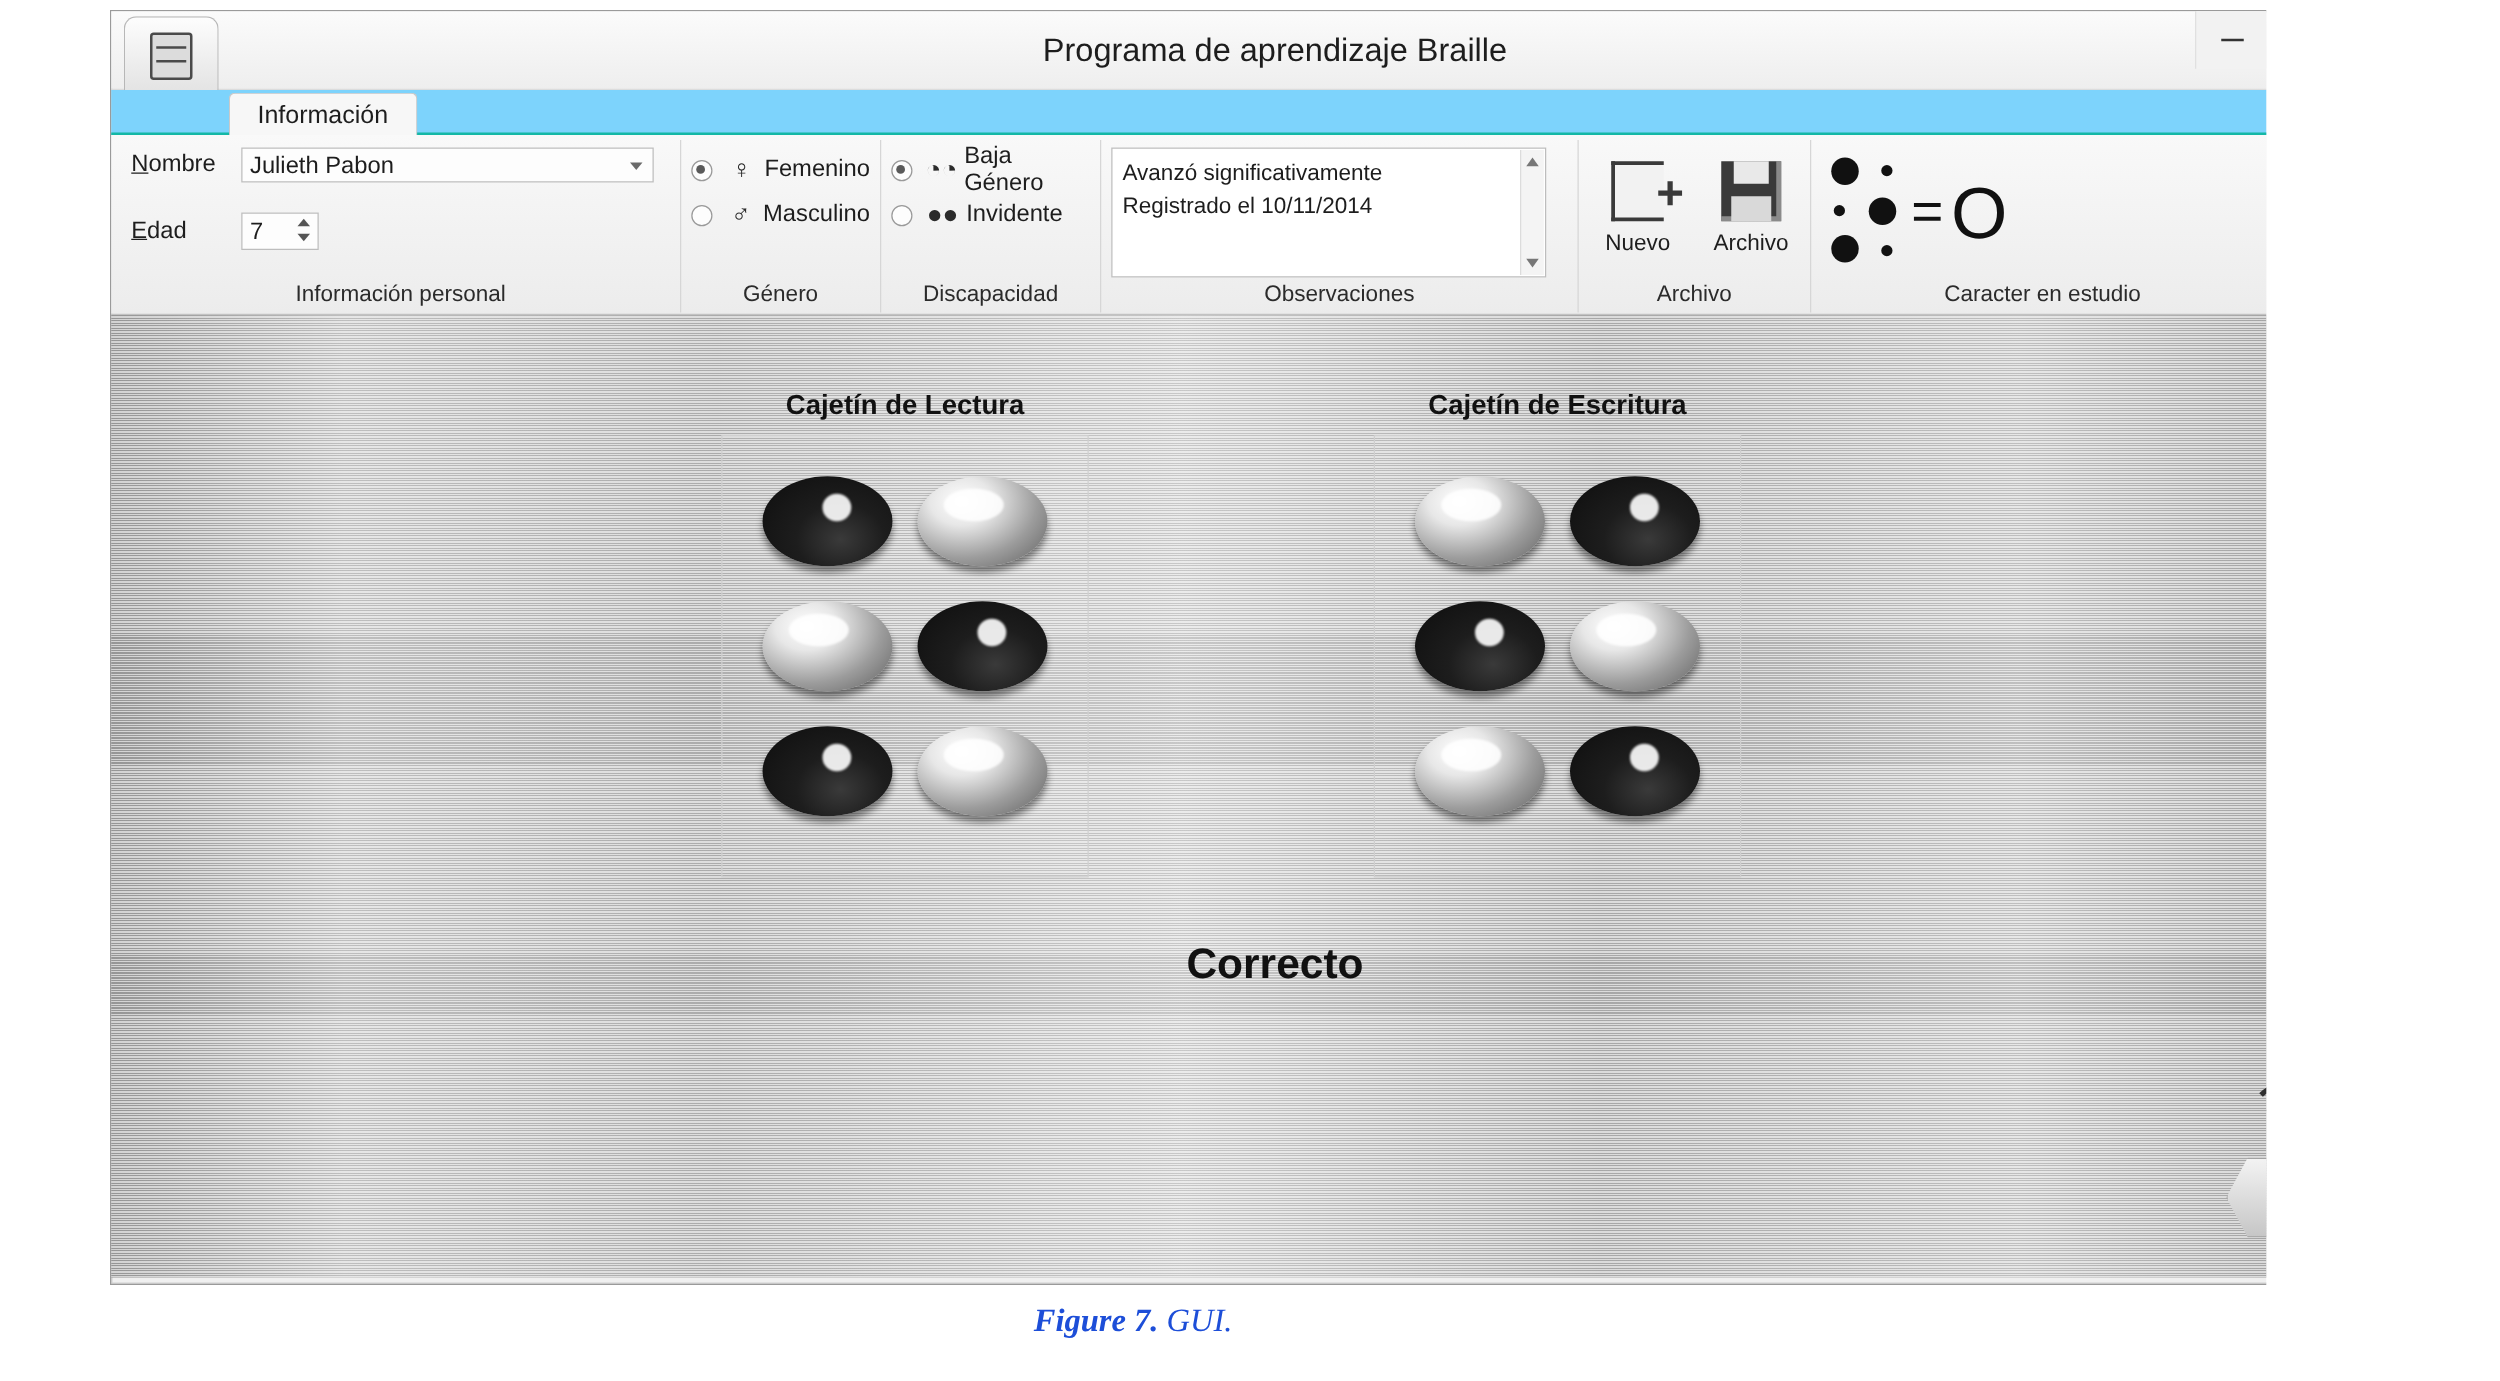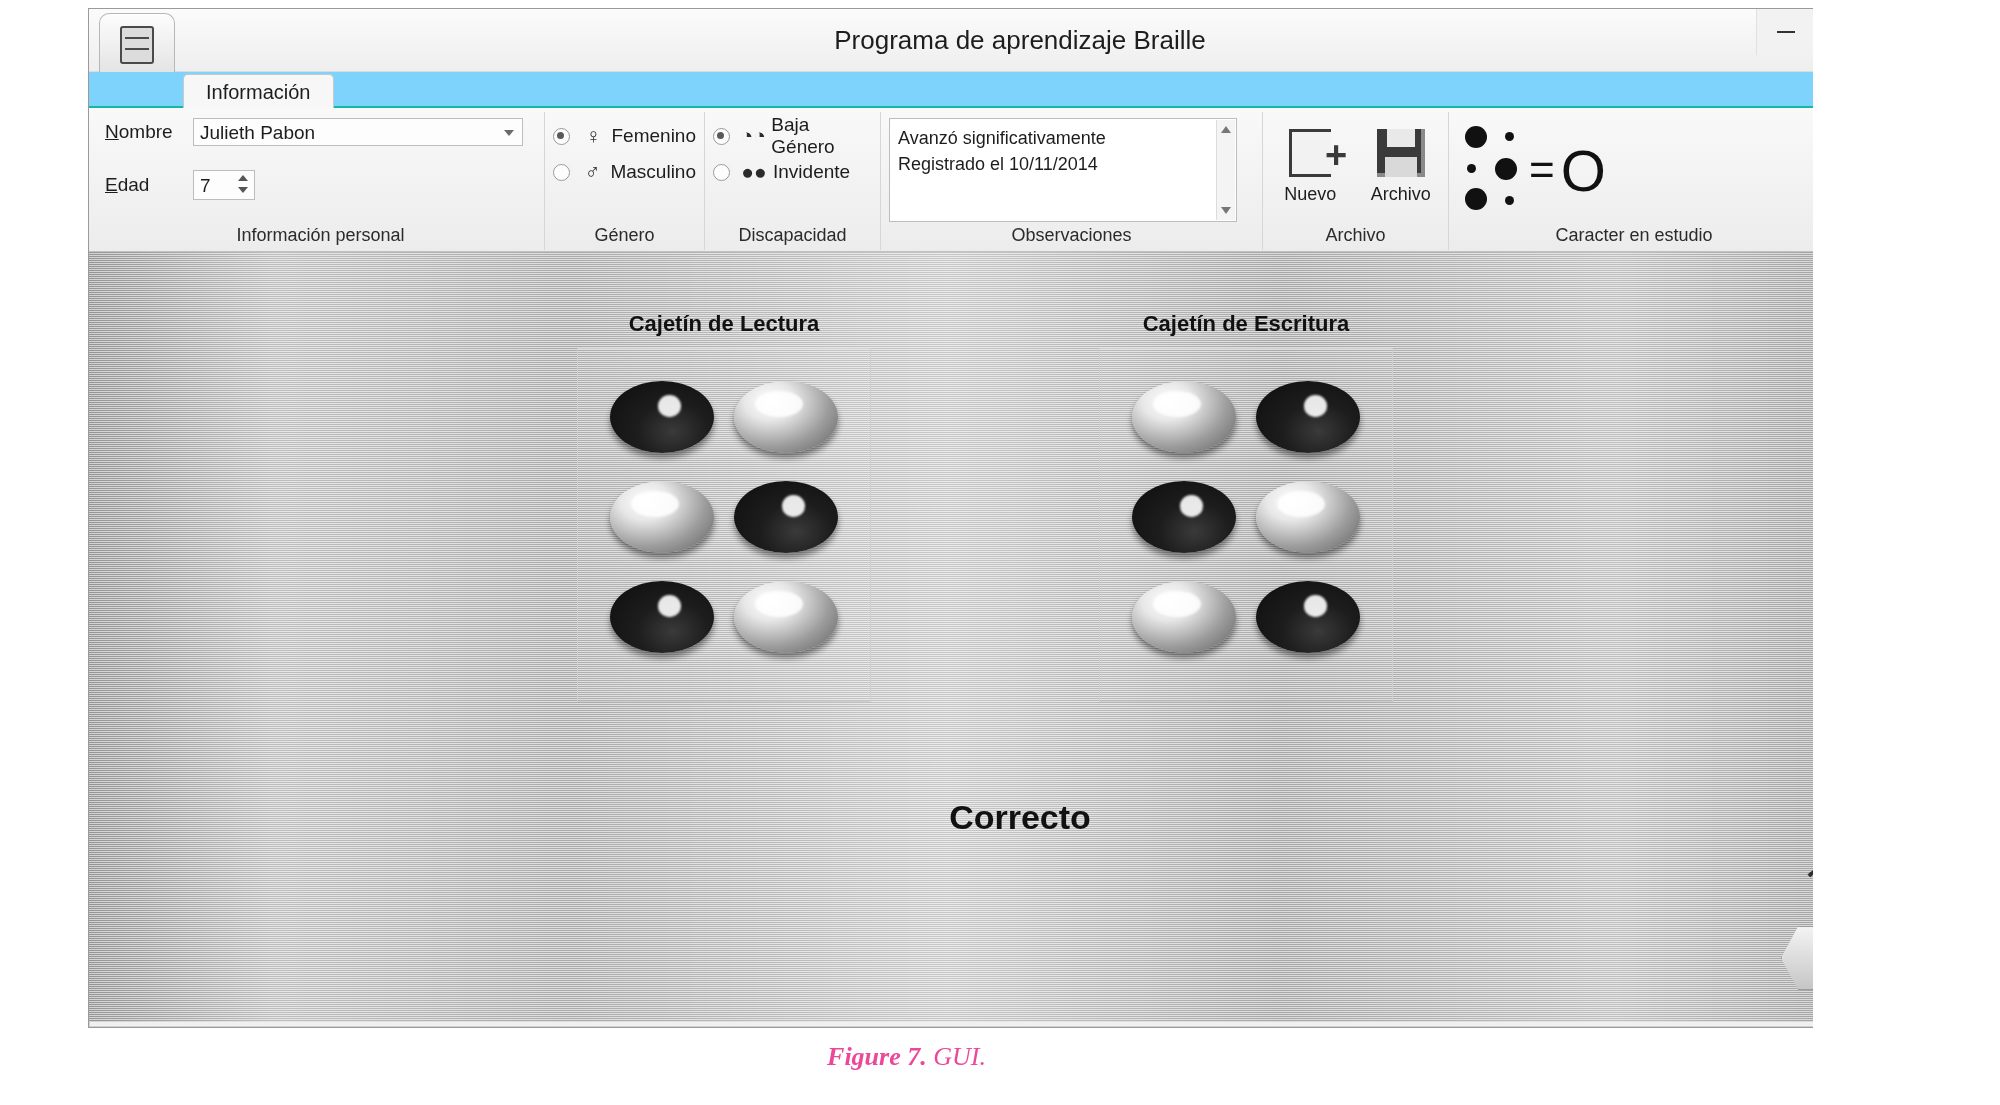--- a/index.html
+++ b/index.html
@@ -458,21 +458,21 @@
     position: absolute;
     left: -5px; right: -5px; top: 16px; bottom: -7px;
     border-radius: 50%;
     background: radial-gradient(ellipse at 50% 60%, rgba(180,180,180,.0) 40%, rgba(120,120,120,.55) 72%, rgba(60,60,60,.25) 100%);
     z-index: -1;
   }
 
   .verdict {
     position: absolute;
     left: 0; right: 0;
-    top: 546px;
+    top: 500px;
     text-align: center;
     font-size: 34px;
     font-weight: bold;
     color: #111;
   }
 
   
   .robot {
     position: absolute;
     right: 58px;
@@ -538,21 +538,21 @@
   }
 
   
   .caption {
     position: absolute;
     left: 0; right: 0;
     top: 1042px;
     text-align: center;
     font-family: "Liberation Serif", serif;
     font-size: 26px;
-    color: #ec4899;
+    color: #1d4ed8;
   }
   .caption b { font-style: italic; font-weight: bold; }
   .caption i { font-style: italic; }
 </style>
 </head>
 <body>
 
 <div id="page">
 
   <div class="window">

